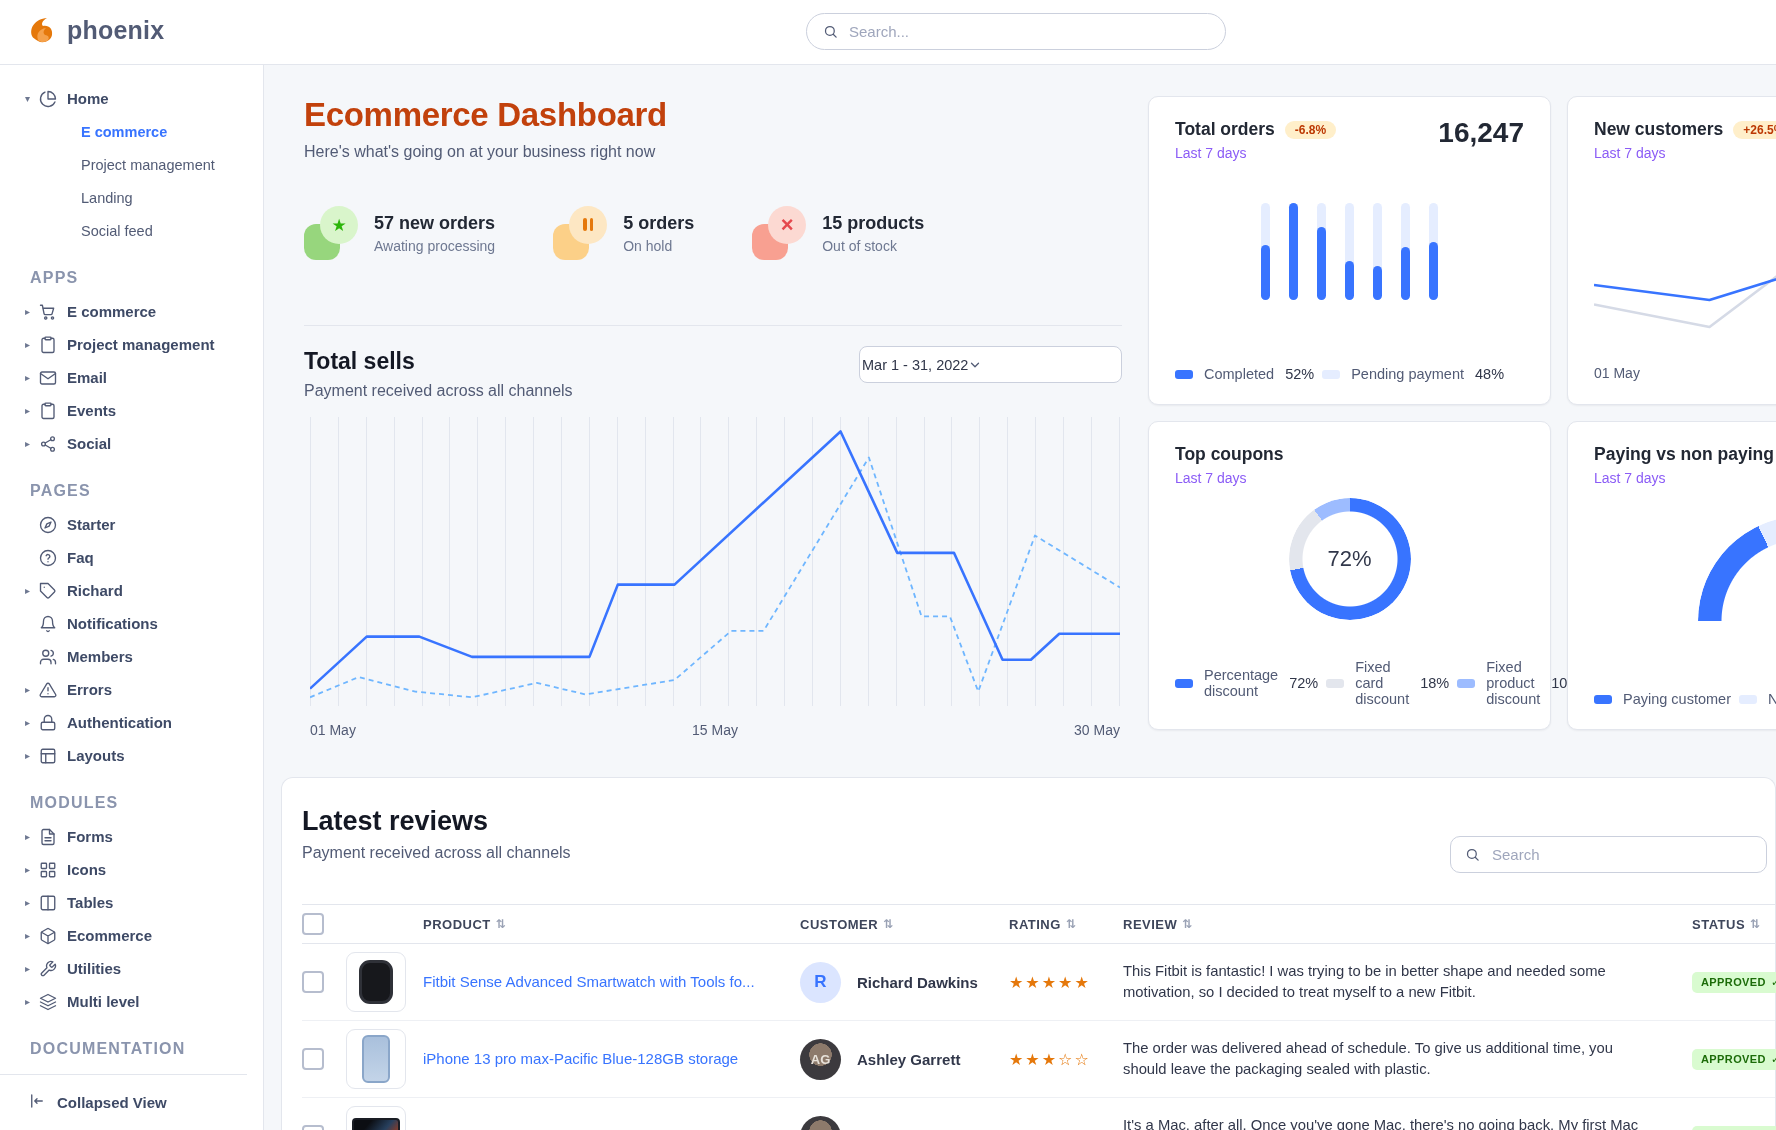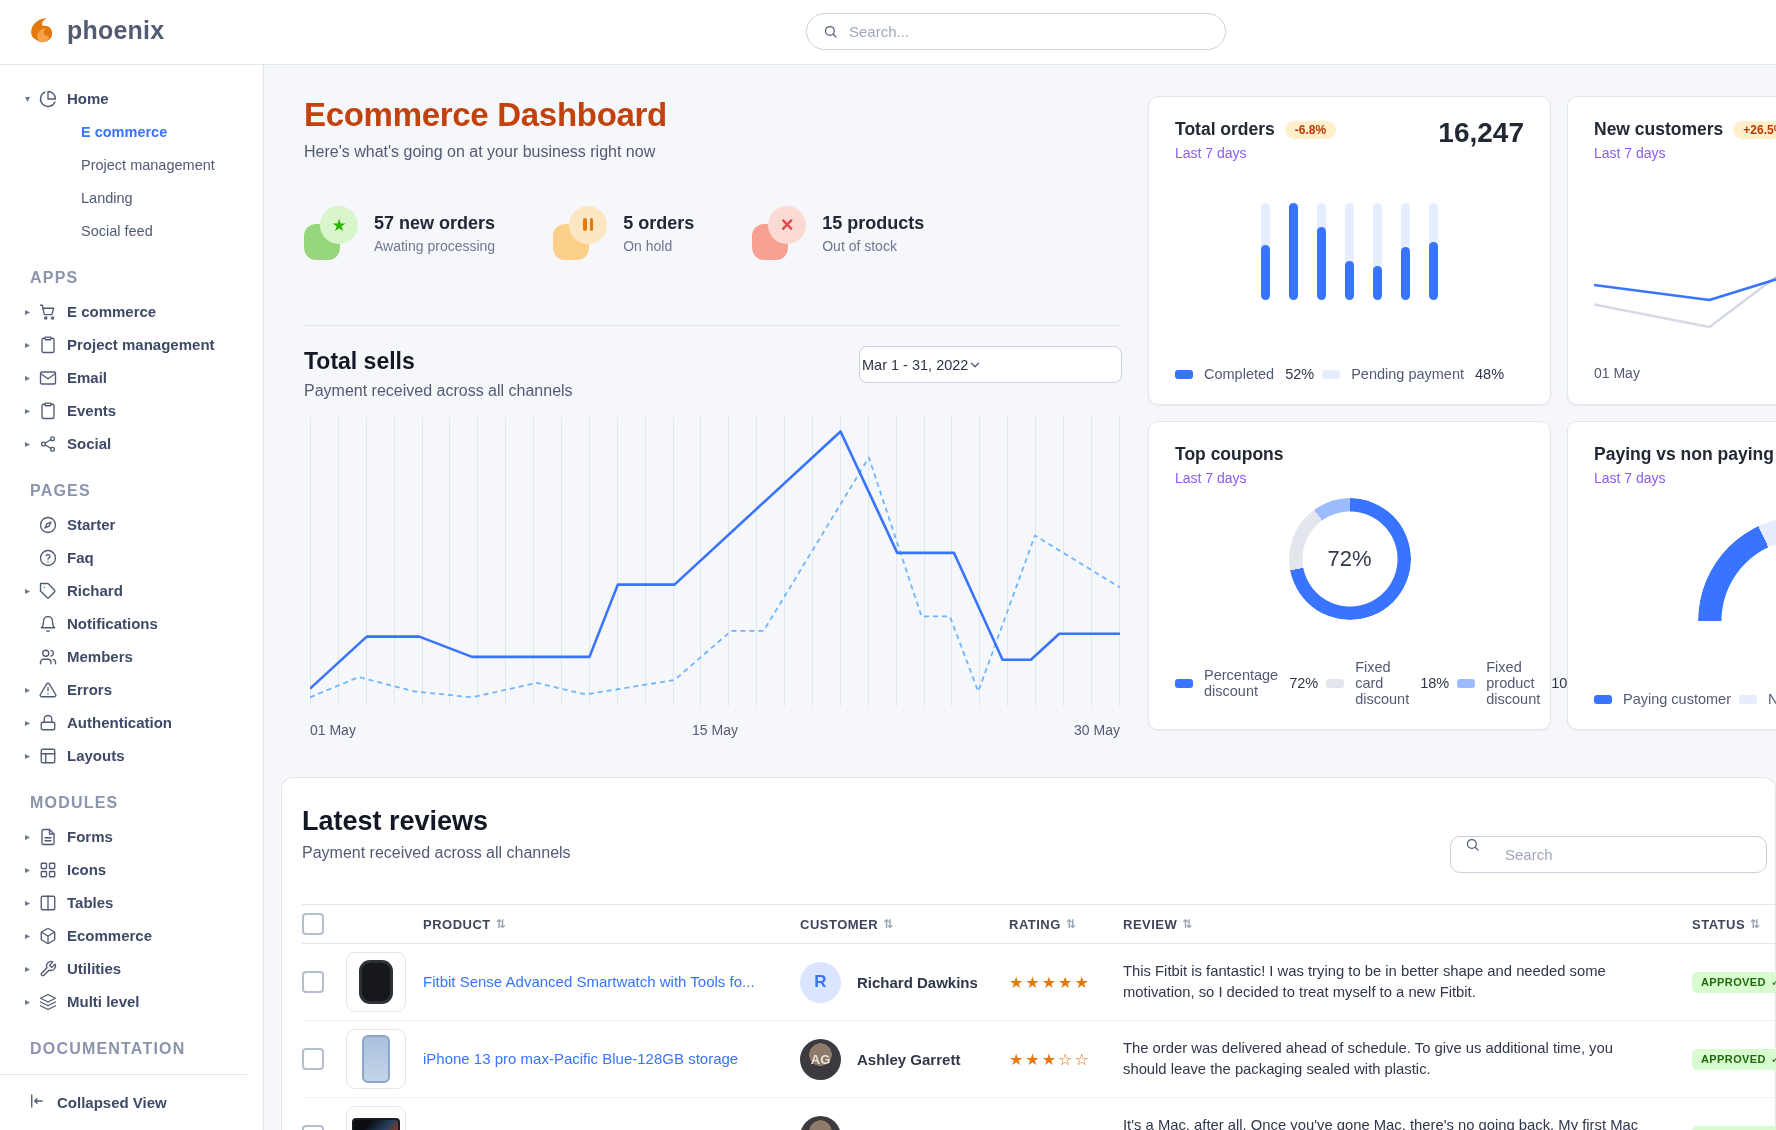--- a/index.html
+++ b/index.html
@@ -80,21 +80,21 @@
   .donut-center{position:absolute;inset:0;display:flex;align-items:center;justify-content:center;font-size:22px;color:#31374a}
   .gauge{position:relative;width:210px;height:105px;margin-top:30px;margin-left:104px;overflow:hidden}
   .gauge i{position:absolute;left:0;top:0;width:210px;height:210px;border-radius:50%;
            -webkit-mask:radial-gradient(circle,transparent 81px,#000 82px);mask:radial-gradient(circle,transparent 81px,#000 82px)}
   
   .reviews{position:absolute;left:18px;top:713px;right:0;height:620px;background:#fff;border:1px solid #e3e6ed;
            border-bottom:none;border-radius:12px 12px 0 0;padding:28px 0 0 20px;box-sizing:border-box}
   .reviews h2{margin:0;font-size:27px;font-weight:800;color:#141824}
   .reviews .sub{margin:7px 0 0;font-size:16px;color:#525b75}
   .rev-search{position:absolute;right:8px;top:58px;width:317px;height:37px;border:1px solid #cbd0dd;border-radius:10px;
-              display:flex;gap:23px;padding:0 14px;box-sizing:border-box}
+              display:flex;align-items:center;gap:10px;padding:0 14px;box-sizing:border-box}
   .rev-search svg{width:15px;height:15px;color:#525b75}
   .rev-search input{border:none;outline:none;flex:1;font-size:15px;color:#31374a;font-family:inherit}
   .rev-search input::placeholder{color:#9fa6bc}
   .rtable{margin-top:42px}
   .trow{display:grid;grid-template-columns:44px 77px 377px 209px 114px 569px 1fr;align-items:center}
   .thead{height:38px;border-top:1px solid #e3e6ed;border-bottom:1px solid #e3e6ed}
   .th{font-size:13px;font-weight:700;color:#3e465b;letter-spacing:.5px;cursor:pointer;display:flex;align-items:center;gap:5px}
   .sortg{font-size:12px;color:#9aa2b5}
   .rrow{height:76px;border-bottom:1px solid #eef0f4}
   .cb{width:18px;height:18px;border:2px solid #b6bdce;border-radius:4px;background:#fff;cursor:pointer}

